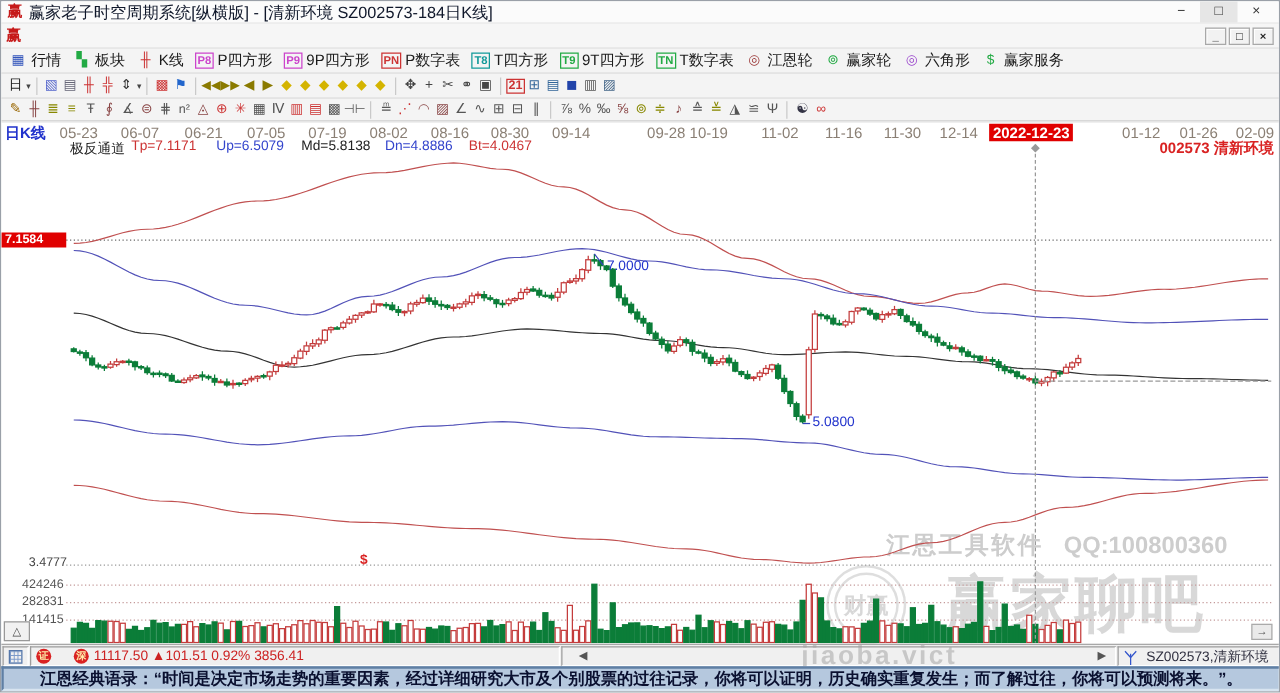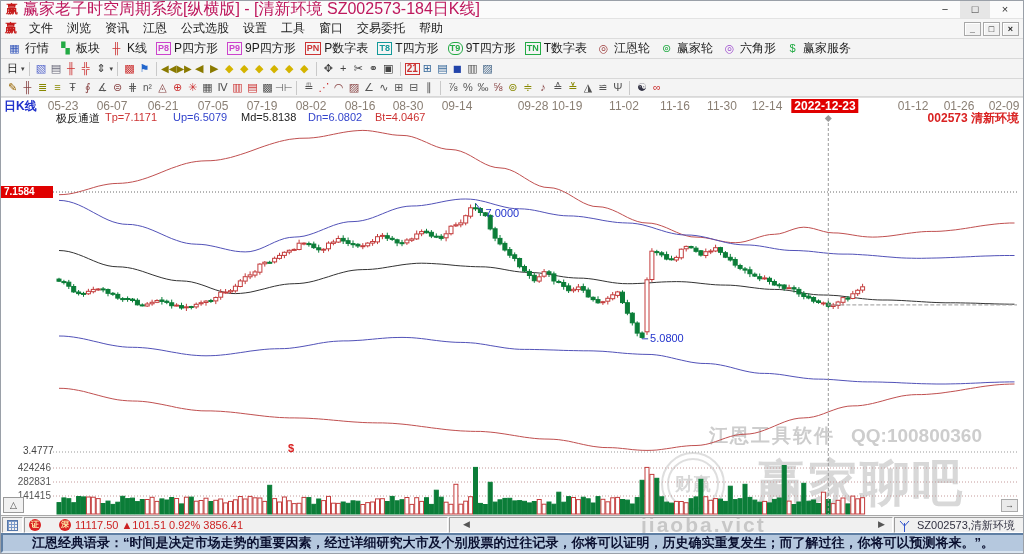--- a/index.html
+++ b/index.html
@@ -1,21 +1,21 @@
 <!DOCTYPE html>
 <html><head>
 <meta charset="utf-8">
 <style>
 *{box-sizing:border-box;margin:0;padding:0}
 html,body{width:1024px;height:554px;overflow:hidden}
 body{font-family:"Liberation Sans","DejaVu Sans",sans-serif;font-size:12px;background:#fff;position:relative;border:1px solid #9aa0a8}
 
 .titlebar{position:absolute;top:0;left:0;width:1024px;height:18px;background:#fbfbfb;border-bottom:1px solid #e3e3e3;display:flex;align-items:center;padding:0 5px;z-index:20}
 .applogo{color:#c61a1a;font-weight:bold;font-size:12px;margin-right:5px}
-.wtitle{font-size:16px;color:#be185d;white-space:nowrap}
+.wtitle{font-size:13px;color:#0f172a;white-space:nowrap}
 .wctls{margin-left:auto;display:flex;align-items:center}
 .wctl{width:30px;height:17px;text-align:center;font-size:11px;line-height:17px;color:#333}
 .wctl.hl{background:#e6e6e6}
 .menubar{position:absolute;top:18px;left:0;width:1024px;height:20px;background:#f6f6f6;border-bottom:1px solid #dcdcdc;display:flex;align-items:center;padding:0 4px;z-index:20}
 .mitem{padding:1px 7px;color:#1c1c1c;white-space:nowrap}
 .mdi{margin-left:auto;display:flex;gap:2px;padding-right:2px}
 .mdibtn{width:17px;height:14px;border:1px solid #a8a8a8;background:#f2f2f2;box-shadow:inset 1px 1px 0 #fff;font-size:9px;line-height:12px;text-align:center;font-weight:bold;color:#222}
 
 .toolbar{position:absolute;left:0;width:1024px;background:#f4f4f4;border-bottom:1px solid #d8d8d8;display:flex;align-items:center;padding:0 4px;z-index:20}
 .t1{top:38px;height:20px}
@@ -70,32 +70,20 @@
   <span class="wtitle">赢家老子时空周期系统[纵横版] - [清新环境  SZ002573-184日K线]</span>
   <div class="wctls">
     <span class="wctl">−</span>
     <span class="wctl hl">□</span>
     <span class="wctl">×</span>
   </div>
 </div>
 
 <div class="menubar">
   <span class="applogo">赢</span>
-  <div id="menu-items" style="display:flex">
-      <span class="mitem">文件</span>
-      <span class="mitem">浏览</span>
-      <span class="mitem">资讯</span>
-      <span class="mitem">江恩</span>
-      <span class="mitem">公式选股</span>
-      <span class="mitem">设置</span>
-      <span class="mitem">工具</span>
-      <span class="mitem">窗口</span>
-      <span class="mitem">交易委托</span>
-      <span class="mitem">帮助</span>
-    </div>
   <div class="mdi">
     <span class="mdibtn">_</span>
     <span class="mdibtn">□</span>
     <span class="mdibtn">×</span>
   </div>
 </div>
 
 <div class="toolbar t1" id="toolbar1">
     <div class="tbtn">
       <span class="ticon" style="color: rgb(51, 85, 187);">▦</span>
@@ -119,21 +107,21 @@
     </div>
     <div class="tbtn">
       <span class="lettericon" style="color: rgb(204, 51, 51); border-color: rgb(204, 51, 51);">PN</span>
       <span class="tlabel">P数字表</span>
     </div>
     <div class="tbtn">
       <span class="lettericon" style="color: rgb(17, 153, 153); border-color: rgb(17, 153, 153);">T8</span>
       <span class="tlabel">T四方形</span>
     </div>
     <div class="tbtn">
-      <span class="lettericon" style="color: rgb(34, 170, 68); border-color: rgb(34, 170, 68); border-radius: 6px;">T9</span>
+      <span class="lettericon" style="color: rgb(34, 170, 68); border-color: rgb(34, 170, 68);">T9</span>
       <span class="tlabel">9T四方形</span>
     </div>
     <div class="tbtn">
       <span class="lettericon" style="color: rgb(34, 170, 68); border-color: rgb(34, 170, 68);">TN</span>
       <span class="tlabel">T数字表</span>
     </div>
     <div class="tbtn">
       <span class="ticon" style="color: rgb(153, 51, 51);">◎</span>
       <span class="tlabel">江恩轮</span>
     </div>
@@ -257,21 +245,21 @@
       <span class="dtick hl" style="left: 824px;">2022-12-23</span>
       <span class="dtick" style="left: 912px;">01-12</span>
       <span class="dtick" style="left: 958px;">01-26</span>
       <span class="dtick" style="left: 1003px;">02-09</span>
     </div>
   <div id="indicator-row">
       <span class="ind" style="left: 55px; color: rgb(34, 34, 34);">极反通道</span>
       <span class="ind" style="left: 104px; color: rgb(204, 51, 51);">Tp=7.1171</span>
       <span class="ind" style="left: 172px; color: rgb(51, 68, 204);">Up=6.5079</span>
       <span class="ind" style="left: 240px; color: rgb(34, 34, 34);">Md=5.8138</span>
-      <span class="ind" style="left: 307px; color: rgb(51, 68, 204);">Dn=6.0802</span>
+      <span class="ind" style="left: 307px; color: rgb(51, 68, 204);">Dn=4.8886</span>
       <span class="ind" style="left: 374px; color: rgb(204, 51, 51);">Bt=4.0467</span>
     </div>
   <span class="stocklabel">002573 清新环境</span>
 
   <div class="wmtool">
     <span>江恩工具软件</span><span class="qq">QQ:100800360</span>
   </div>
   <div class="wmlogo">
       <div class="inner">财赢</div>
     </div>

